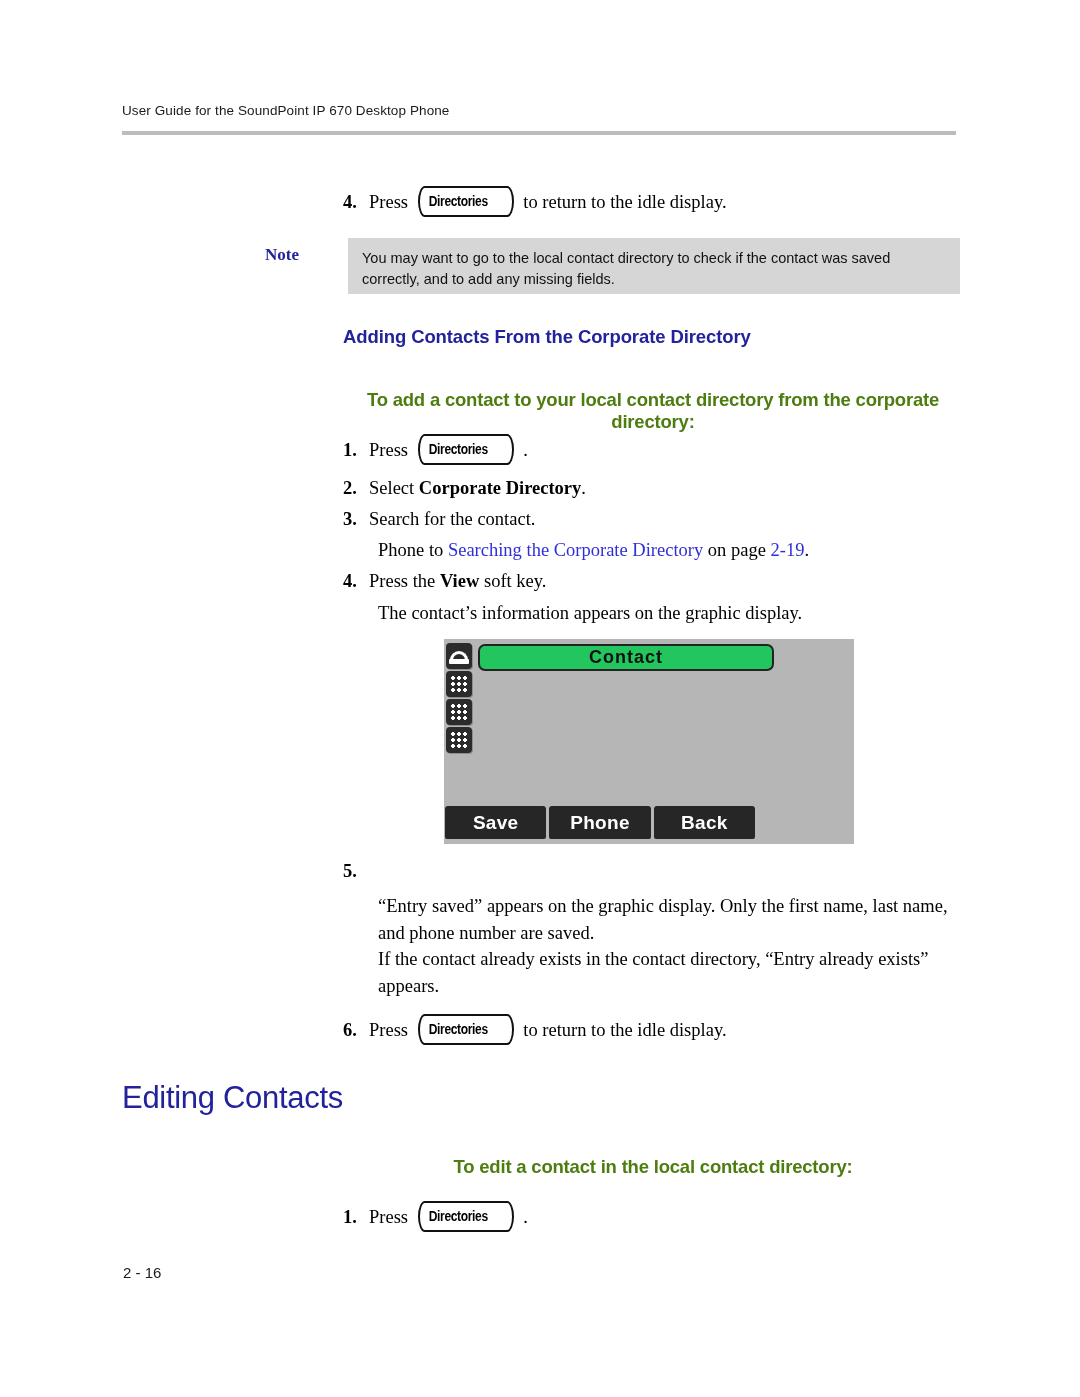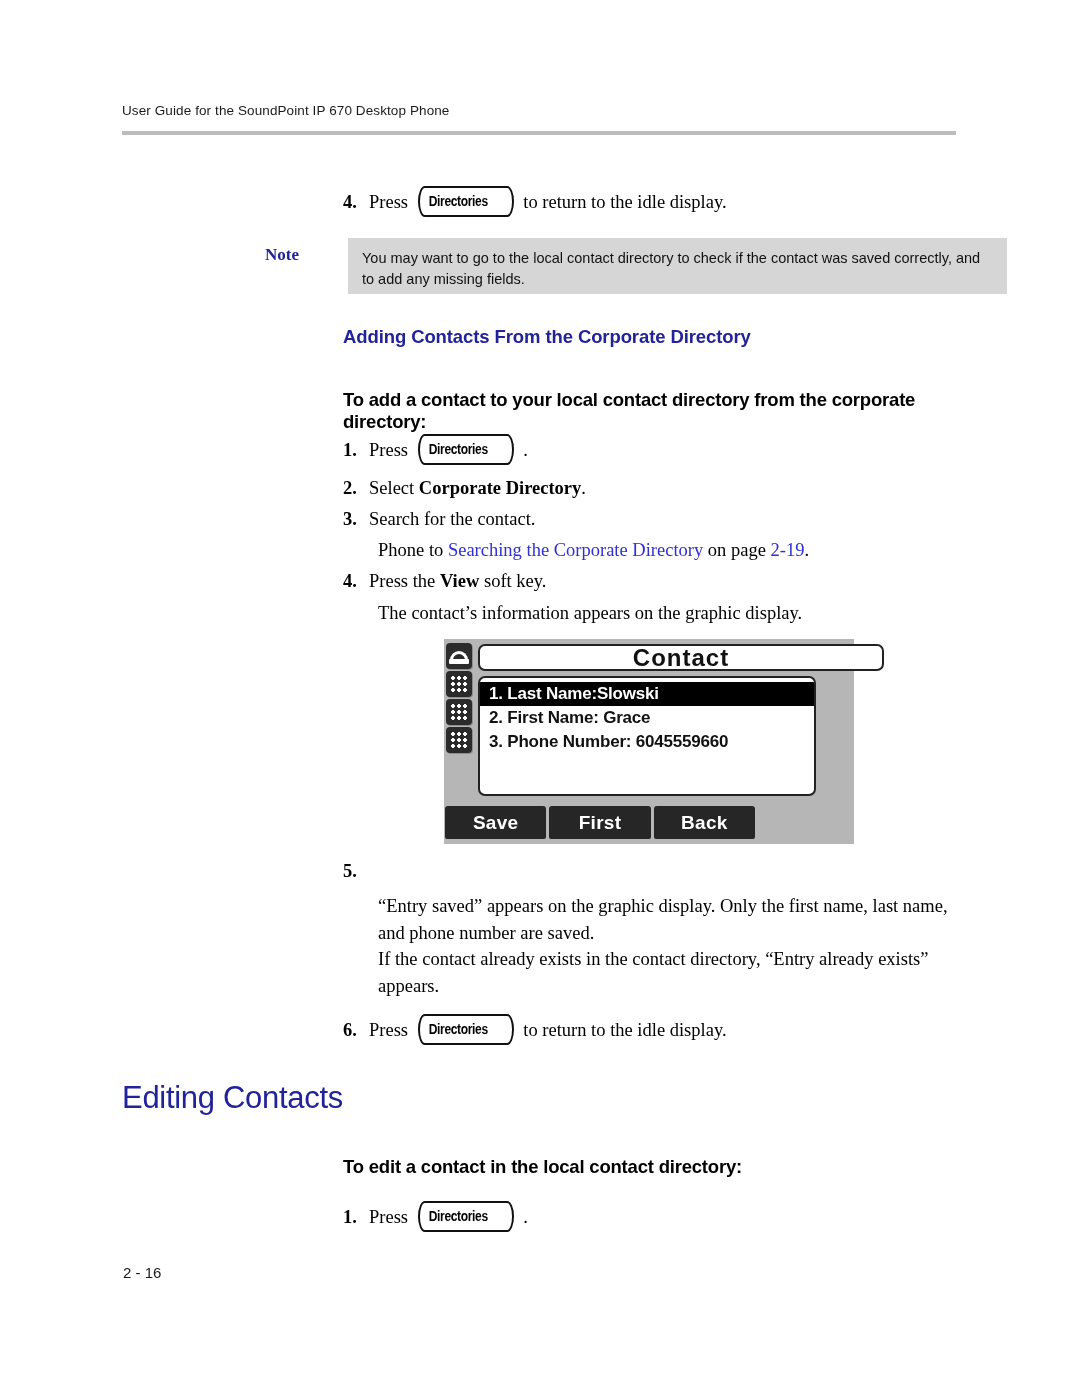--- a/index.html
+++ b/index.html
@@ -107,21 +107,21 @@
     top: 245px;
     font-family: "Liberation Serif", serif;
     font-weight: bold;
     font-size: 17px;
     color: #22229b;
   }
   .note-box {
     position: absolute;
     left: 348px;
     top: 238px;
-    width: 659px;
+    width: 612px;
     height: 56px;
     background: #d6d6d6;
     box-sizing: border-box;
     padding: 10px 14px 8px 14px;
   }
   .note-text {
     font-family: "Liberation Sans", sans-serif;
     font-size: 14.5px;
     line-height: 1.43;
     color: #111;
@@ -135,22 +135,23 @@
     font-family: "Liberation Sans", sans-serif;
     font-weight: bold;
     font-size: 18.5px;
     color: #22229b;
     letter-spacing: -0.1px;
   }
   .h3-proc {
     font-family: "Liberation Sans", sans-serif;
     font-weight: bold;
     font-size: 18.5px;
-    color: #000000;
+    color: #4d7c0f;
     letter-spacing: -0.2px;
+    text-align: center;
   }
   .h1-blue {
     position: absolute;
     left: 122px;
     top: 1080px;
     font-family: "Liberation Sans", sans-serif;
     font-weight: normal;
     font-size: 31px;
     color: #22229b;
     letter-spacing: -0.3px;
@@ -222,32 +223,32 @@
       radial-gradient(circle 1.6px at 19px 13px, #fff 99%, transparent 100%),
       radial-gradient(circle 1.6px at 7px 19px, #fff 99%, transparent 100%),
       radial-gradient(circle 1.6px at 13px 19px, #fff 99%, transparent 100%),
       radial-gradient(circle 1.6px at 19px 19px, #fff 99%, transparent 100%),
       #2b2b2b;
   }
   .lcd-title {
     position: absolute;
     left: 34px;
     top: 5px;
-    width: 406px;
+    width: 296px;
     height: 27px;
-    background: #ffffff;
+    background: #22c55e;
     border: 2.2px solid #222;
     border-radius: 7px;
     box-sizing: border-box;
     display: flex;
     align-items: center;
     justify-content: center;
     font-family: "Liberation Sans", sans-serif;
     font-weight: bold;
-    font-size: 24px;
+    font-size: 18px;
     letter-spacing: 1px;
     color: #111;
   }
   .lcd-list {
     position: absolute;
     left: 34px;
     top: 37px;
     width: 338px;
     height: 120px;
     background: #fff;
@@ -359,29 +360,24 @@
 
   <div class="lcd-rail">
     <div class="rail-btn handset"></div>
     <div class="rail-btn keypad"></div>
     <div class="rail-btn keypad"></div>
     <div class="rail-btn keypad"></div>
   </div>
 
   <div class="lcd-title">Contact</div>
 
-  <div class="lcd-list">
-    <div class="lcd-row sel">1. Last Name:Slowski</div>
-    <div class="lcd-row">2. First Name: Grace</div>
-    <div class="lcd-row">3. Phone Number: 6045559660</div>
-  </div>
 
   <div class="lcd-softkeys">
     <div class="softkey">Save</div>
-    <div class="softkey">First</div>
+    <div class="softkey">Phone</div>
     <div class="softkey">Back</div>
   </div>
 </div>
 
 <div class="blk step-row" style="left:343px; top:861px; width:625px;">
   <span class="step-num">5.</span>
 </div>
 
 <div class="blk para" style="left:378px; top:893px; width:580px;">“Entry saved” appears on the graphic display. Only the first name, last name, and phone number are saved.</div>
 

